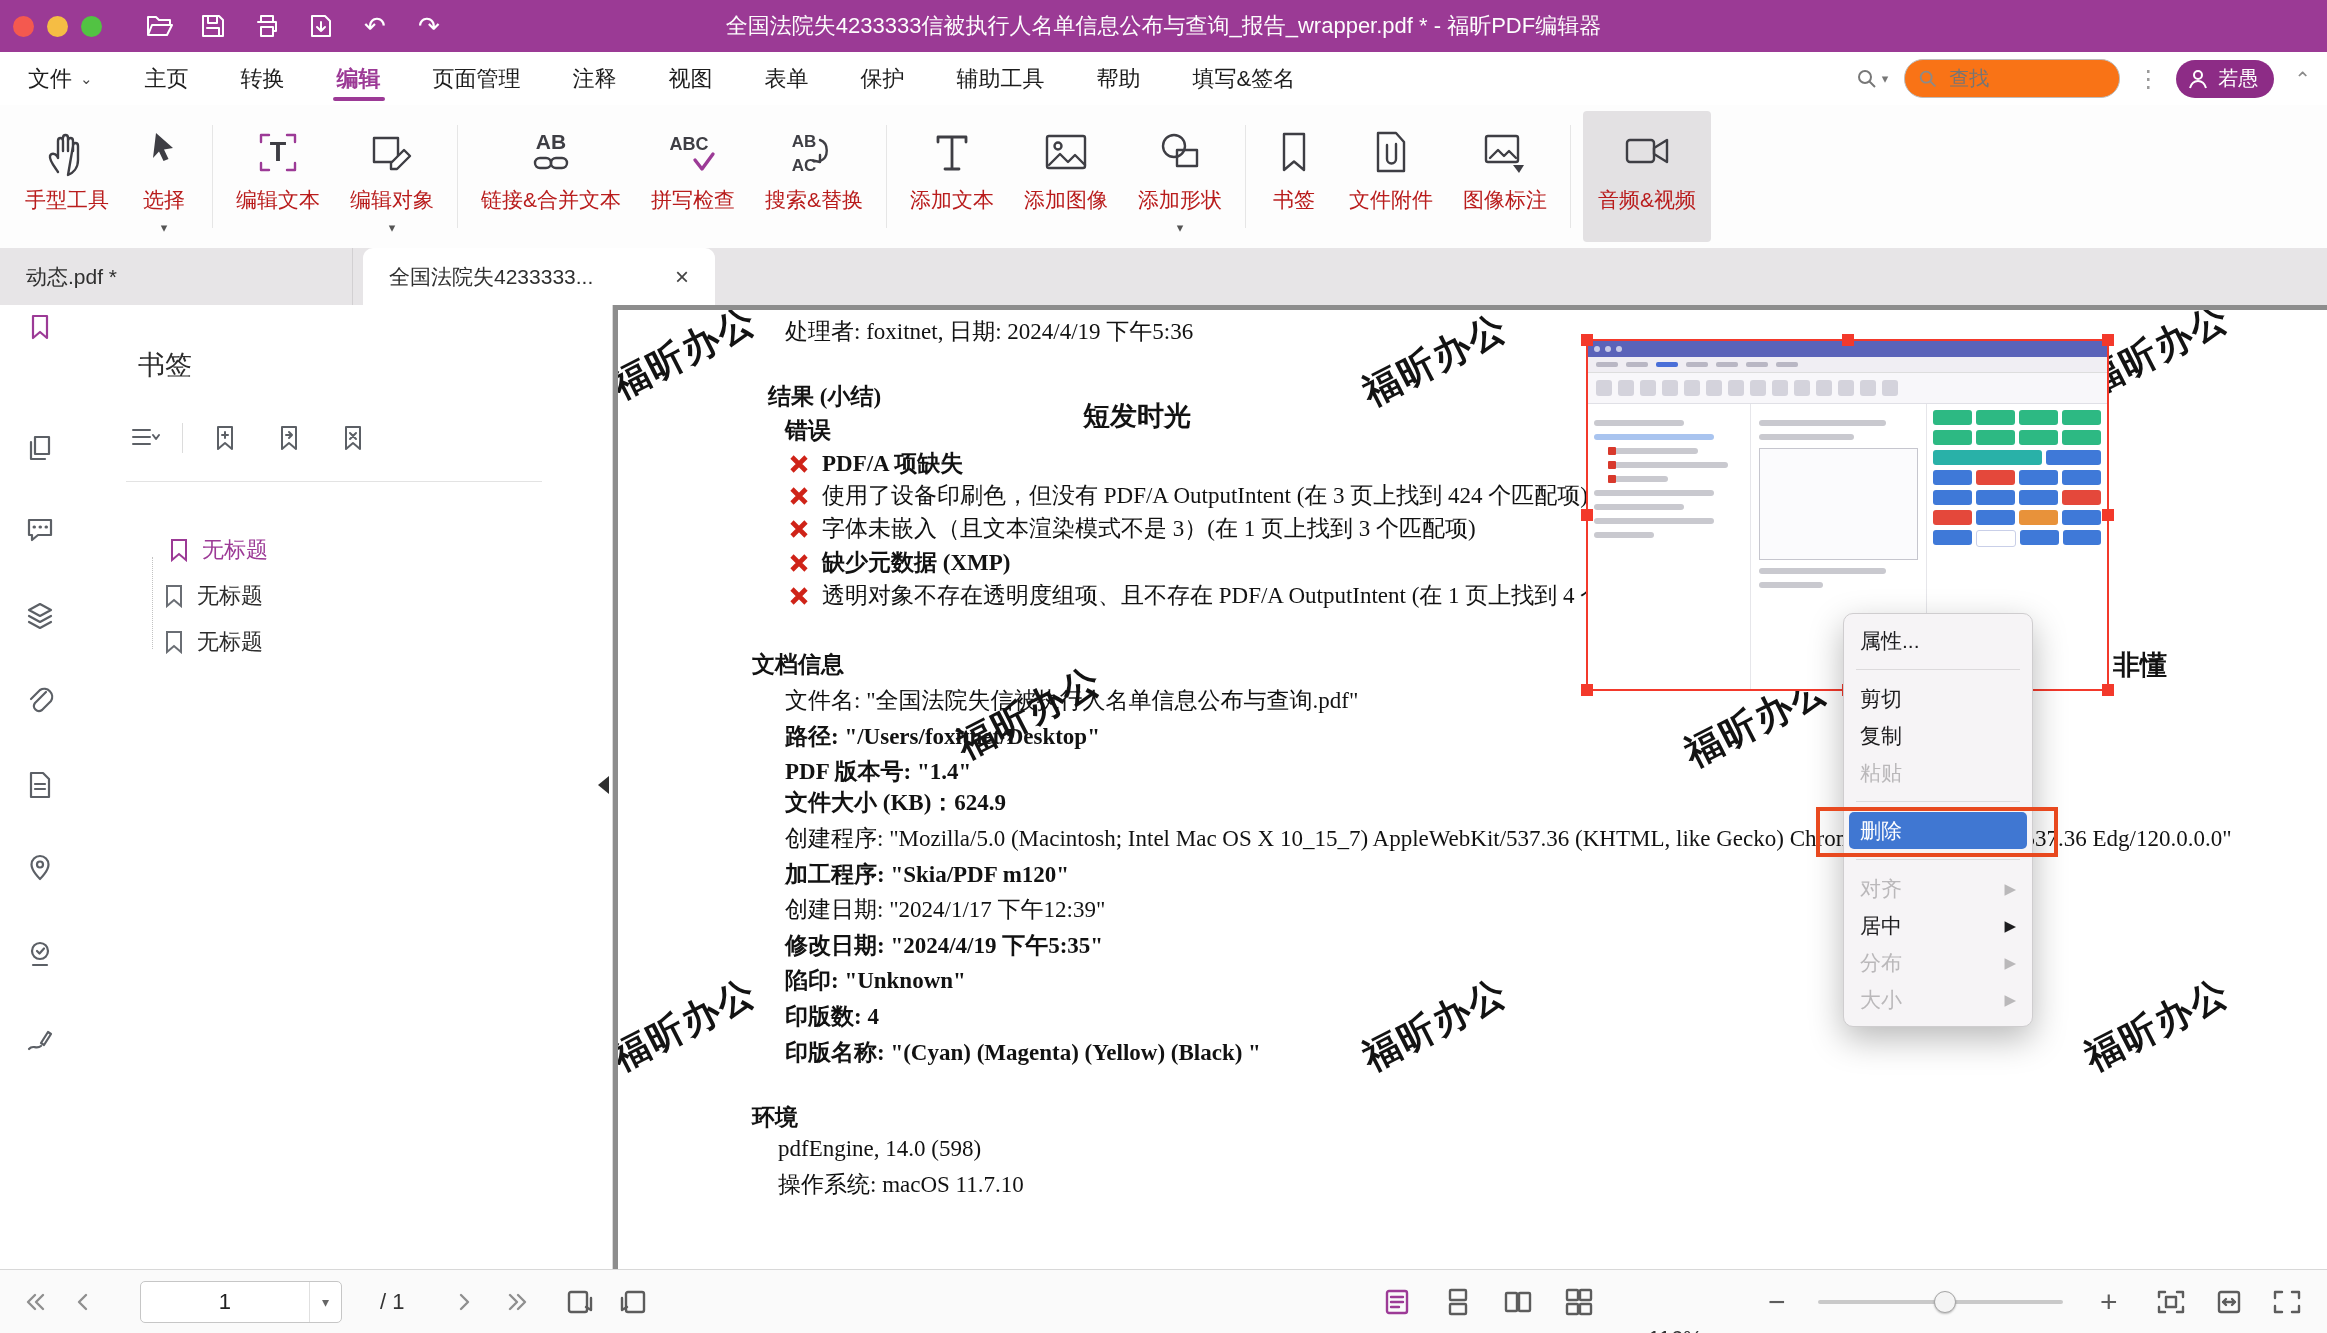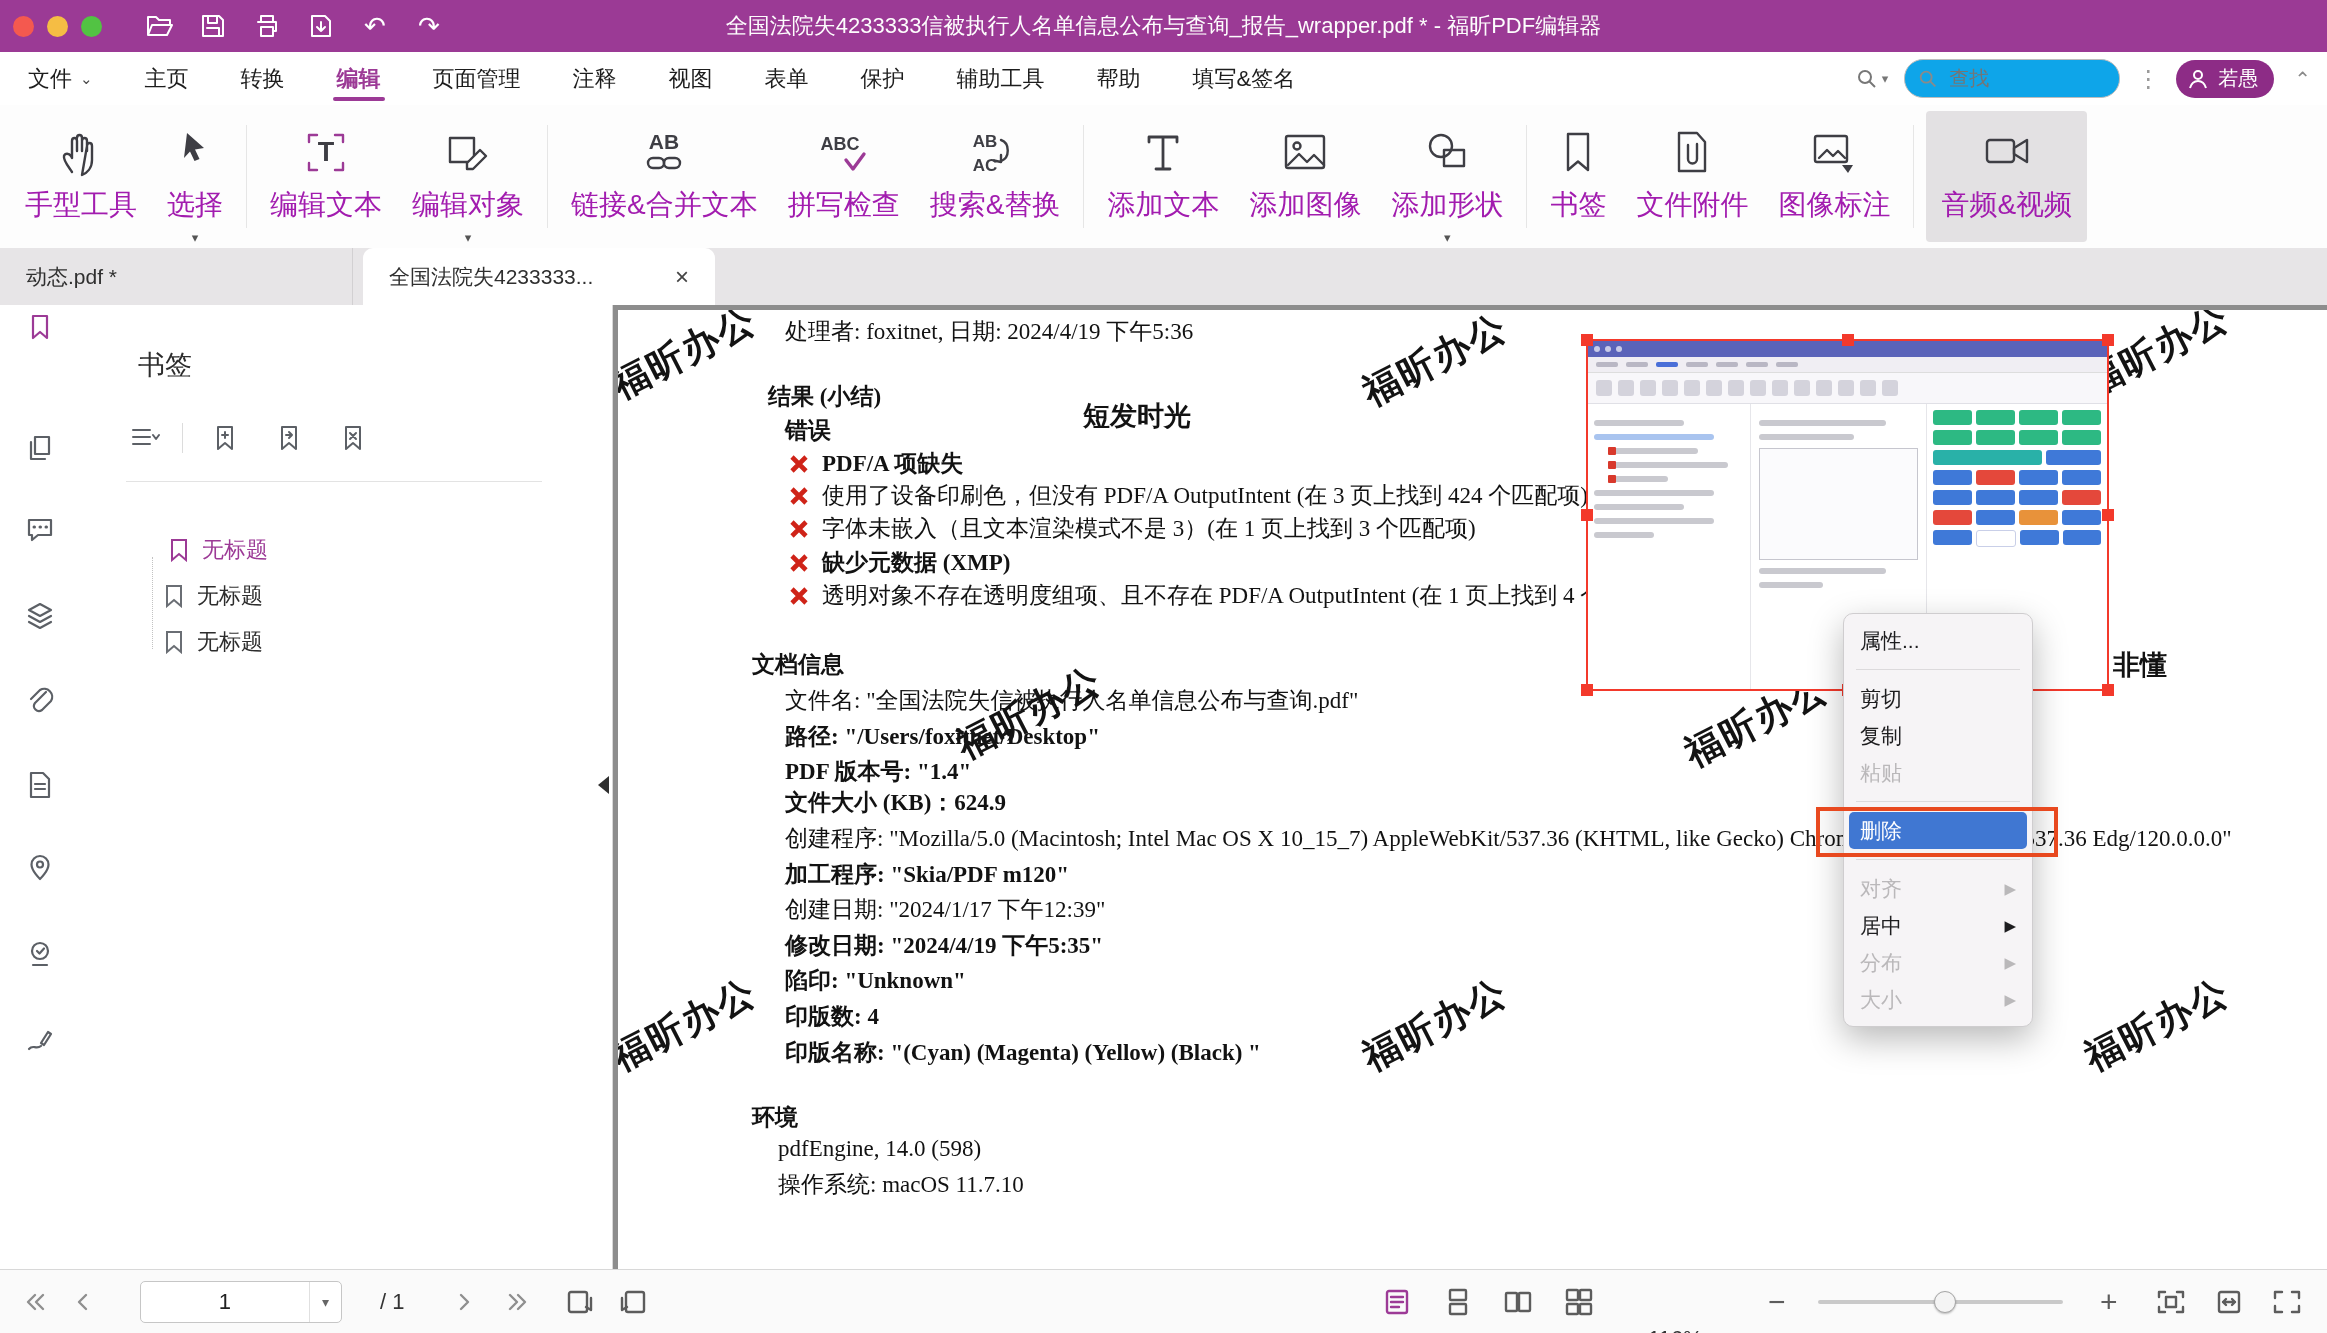--- a/index.html
+++ b/index.html
@@ -21,31 +21,31 @@
 
   
   .menubar{position:absolute;left:0;top:52px;right:0;height:53px;background:#fff;border-bottom:1px solid #ececec;display:flex;align-items:center;}
   .menu-item{font-size:22px;color:#1d1d1d;margin:0 26px;white-space:nowrap;position:relative;height:100%;display:flex;align-items:center;cursor:default;}
   .menu-item:first-child{margin-left:28px;}
   .menu-item.active{color:#9c3a96;font-weight:700;}
   .menu-item.active::after{content:"";position:absolute;left:-4px;right:-4px;bottom:4px;height:4px;background:#9c3a96;border-radius:2px;}
   .menu-caret{font-size:15px;color:#444;margin-left:8px;}
   .menu-right{position:absolute;right:0;top:0;height:100%;display:flex;align-items:center;gap:16px;padding-right:16px;}
   .search-dd{display:flex;align-items:center;gap:3px;color:#777;}
-  .searchbox{width:190px;height:37px;border:1px solid #bdbdbd;border-radius:19px;display:flex;align-items:center;padding:0 12px;gap:8px;background:#0ea5e9;}
+  .searchbox{width:190px;height:37px;border:1px solid #bdbdbd;border-radius:19px;display:flex;align-items:center;padding:0 12px;gap:8px;background:#f97316;}
   .searchbox input{border:none;outline:none;font-size:20px;width:120px;color:#333;background:transparent;font-family:inherit;}
   .dots{color:#9a9a9a;font-size:24px;letter-spacing:0;}
   .userpill{height:38px;background:#8d2c86;border-radius:19px;display:flex;align-items:center;gap:8px;padding:0 16px 0 10px;color:#fff;font-size:20px;}
   .collapse-up{color:#8a8a8a;font-size:20px;margin-left:4px;}
 
   
   .ribbon{position:absolute;left:0;top:105px;right:0;height:143px;background:#fdfdfd;border-bottom:1px solid #e0e0e0;display:flex;align-items:stretch;padding-left:10px;}
   .tool{display:flex;flex-direction:column;align-items:center;padding:16px 15px 0;gap:9px;}
   .tool .ticon{height:56px;display:flex;align-items:flex-end;justify-content:center;}
-  .tool .lbl{font-size:28px;color:#a21caf;white-space:nowrap;}
+  .tool .lbl{font-size:21px;color:#b91c1c;white-space:nowrap;}
   .tool .dd{font-size:13px;color:#555;line-height:10px;height:10px;}
   .tool.active{background:#e3e1e3;border-radius:4px;margin:6px 4px;padding-top:10px;}
   .rb-sep{width:1px;background:#e6e6e6;margin:20px 8px;}
 
   
   .tabbar{position:absolute;left:0;top:248px;right:0;height:57px;background:#e7e5e7;border-bottom:1px solid #d4d2d4;display:flex;align-items:stretch;}
   .dtab{display:flex;align-items:center;font-size:21px;color:#2f2f2f;padding:0 26px;position:relative;white-space:nowrap;}
   .dtab.t1{width:300px;border-right:1px solid #d2d0d2;}
   .dtab.t2{width:295px;border-right:1px solid #d2d0d2;}
   .dtab.active{background:#fff;border-radius:10px 10px 0 0;margin-left:10px;width:300px;justify-content:space-between;}

